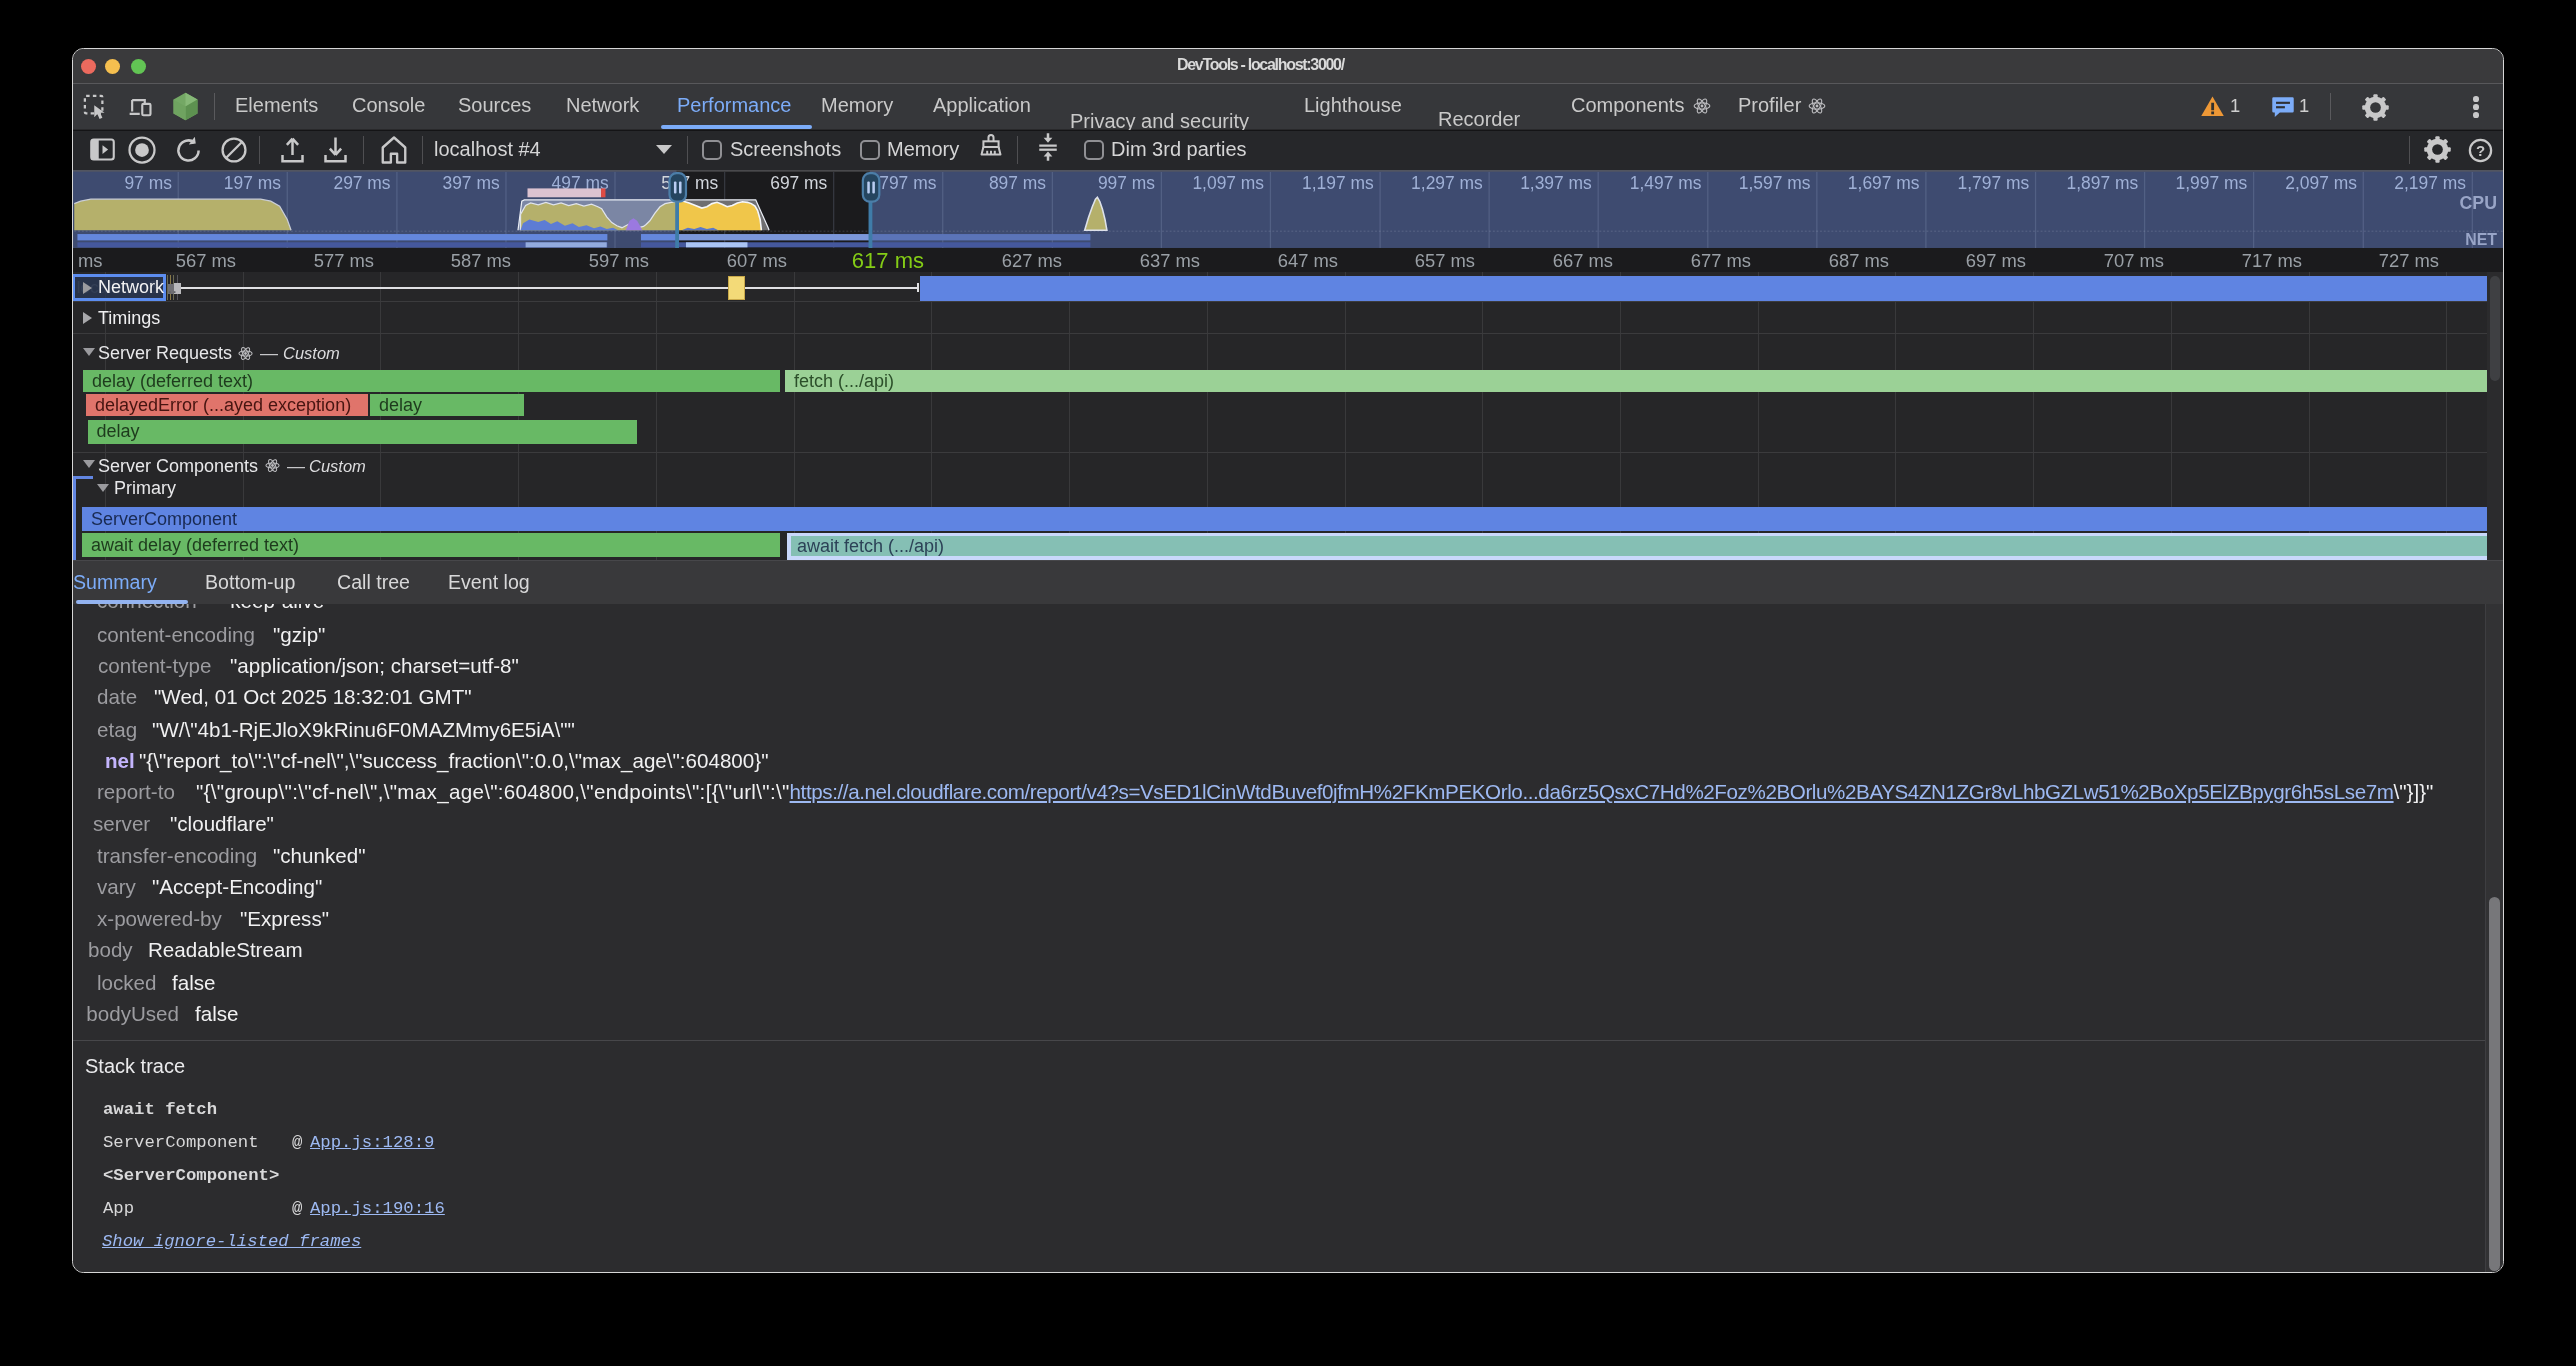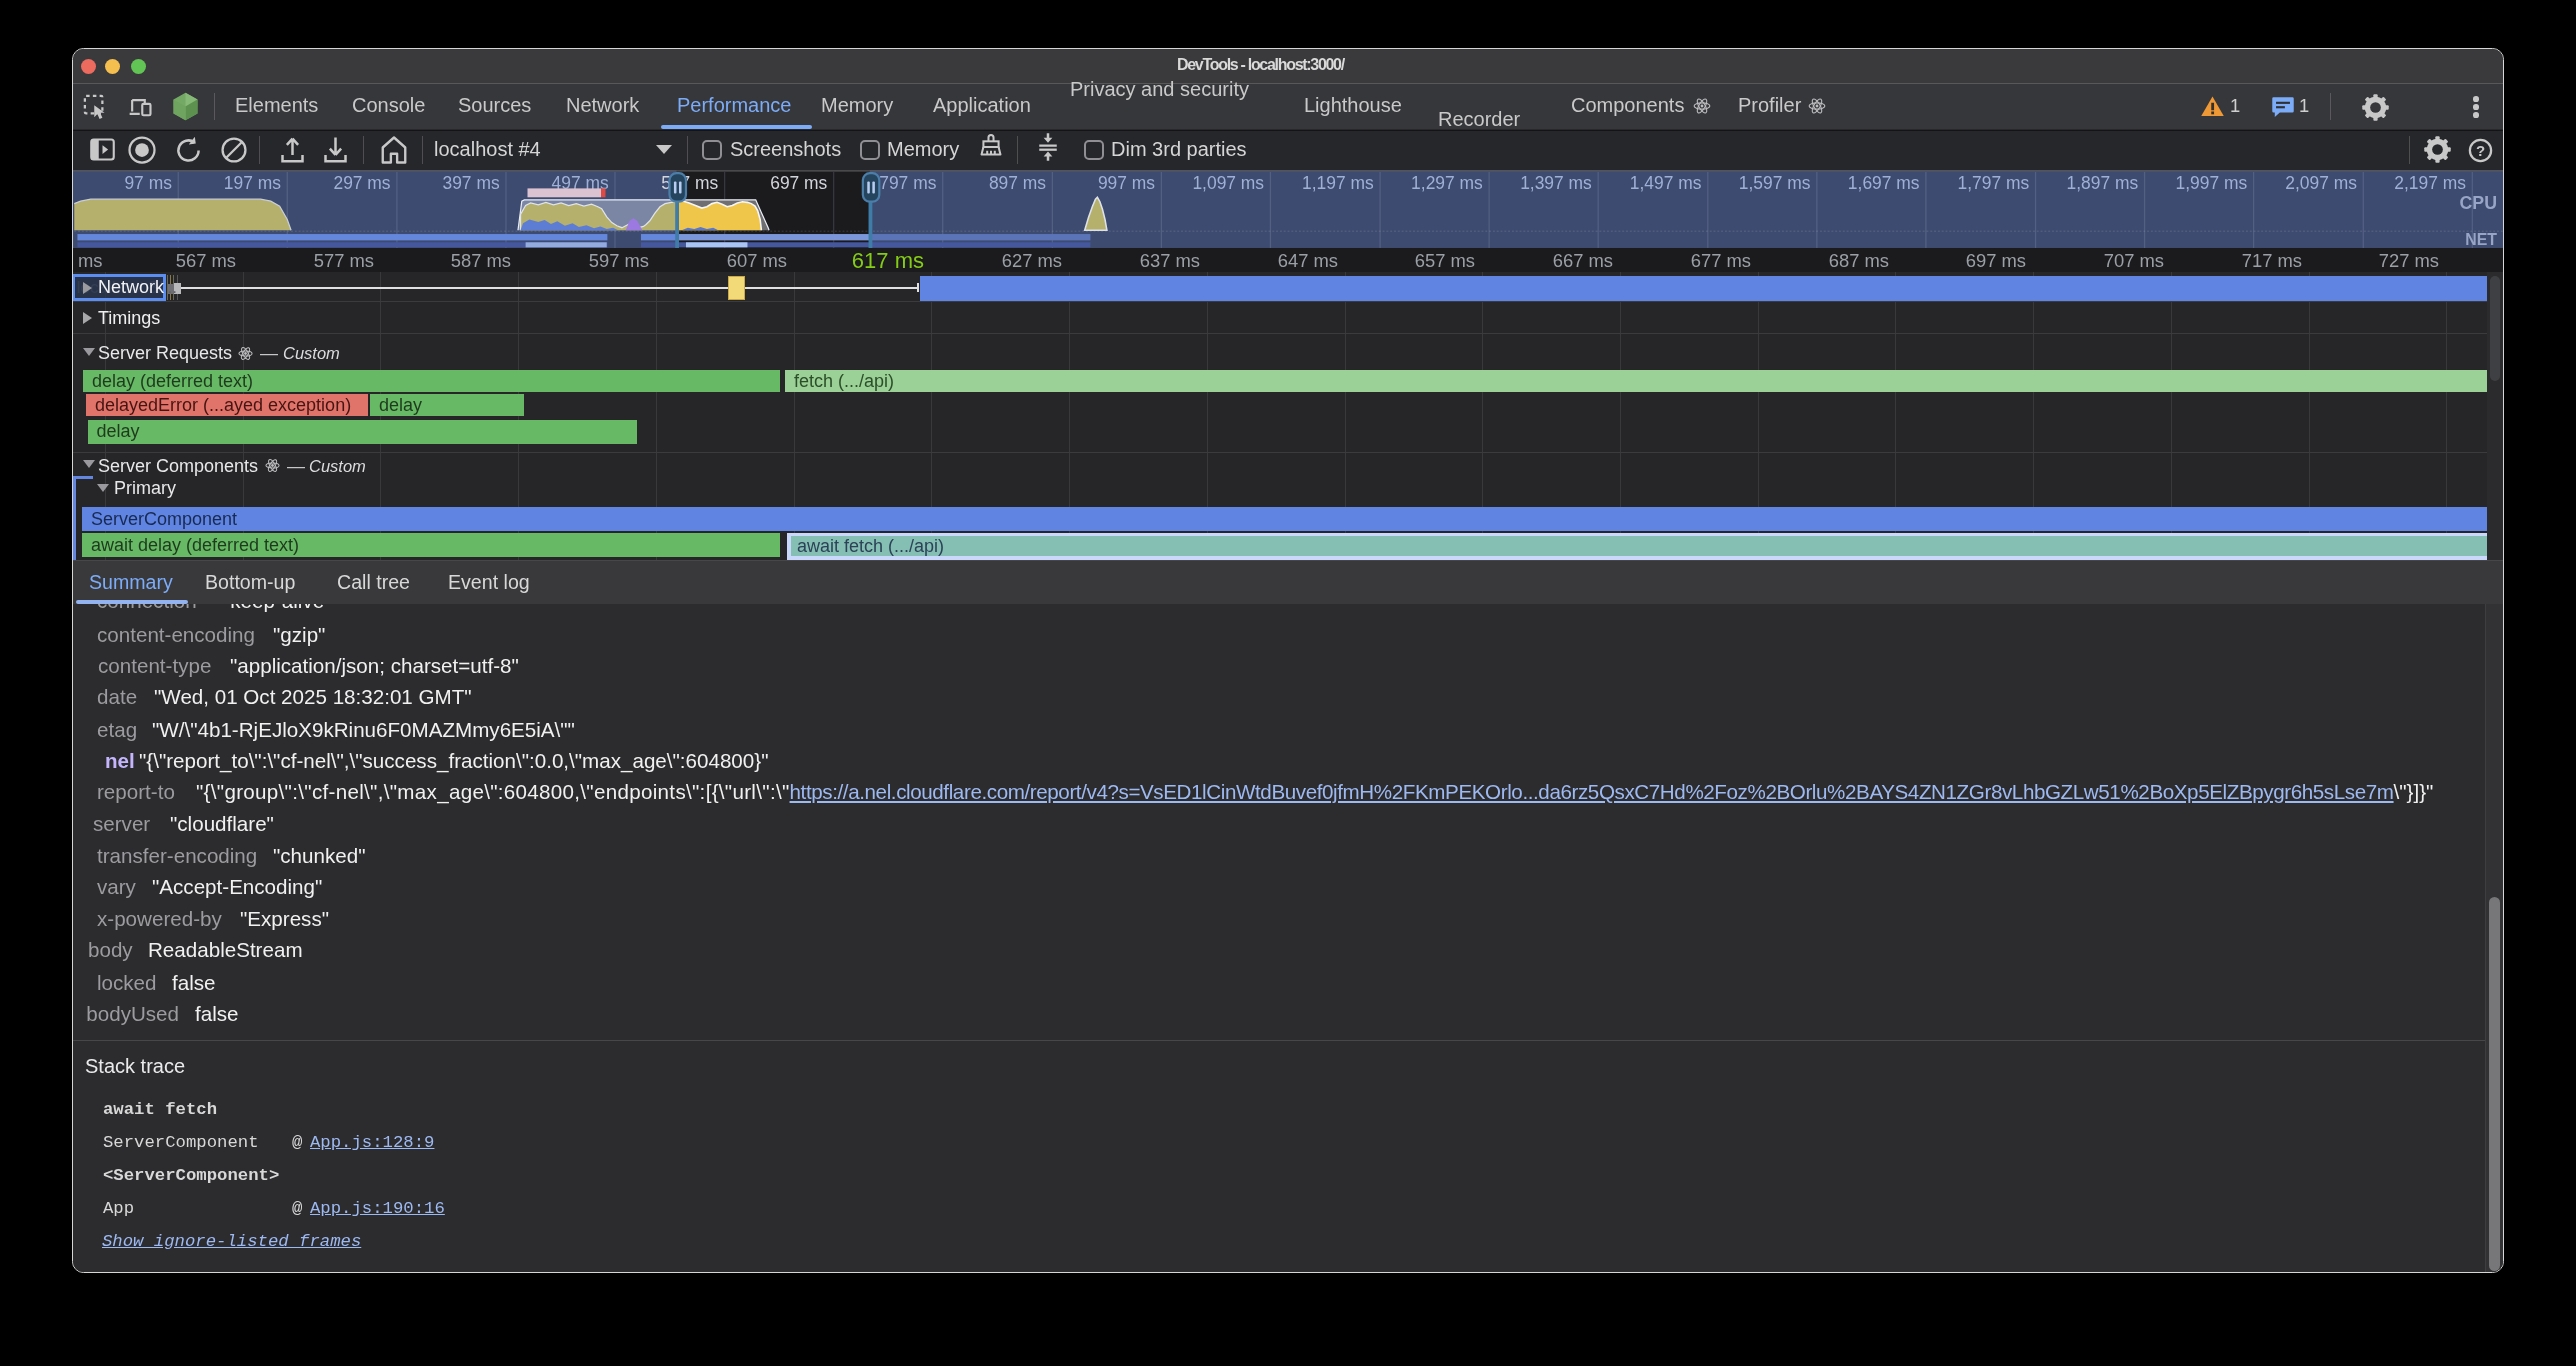--- a/index.html
+++ b/index.html
@@ -14,21 +14,21 @@
     <div style="left:58px;top:9.5px;width:15px;height:15px;background:#62c454;border-radius:50%;"></div>
     <div style="left:1104px;top:6.3px;height:20px;font-size:16px;color:#d9d9d9;font-weight:700;line-height:20px;white-space:nowrap;letter-spacing:-1.3px;">DevTools - localhost:3000/</div>
     <div style="left:0px;top:35px;width:2431px;height:45px;background:#36373a;"></div>
     <div style="left:162px;top:46px;height:21.6px;font-size:20px;color:#c9c9c9;font-weight:400;line-height:21.6px;white-space:nowrap;">Elements</div>
     <div style="left:279px;top:46px;height:21.6px;font-size:20px;color:#c9c9c9;font-weight:400;line-height:21.6px;white-space:nowrap;">Console</div>
     <div style="left:385px;top:46px;height:21.6px;font-size:20px;color:#c9c9c9;font-weight:400;line-height:21.6px;white-space:nowrap;">Sources</div>
     <div style="left:493px;top:46px;height:21.6px;font-size:20px;color:#c9c9c9;font-weight:400;line-height:21.6px;white-space:nowrap;">Network</div>
     <div style="left:604px;top:46px;height:21.6px;font-size:20px;color:#7cacf8;font-weight:400;line-height:21.6px;white-space:nowrap;">Performance</div>
     <div style="left:748px;top:46px;height:21.6px;font-size:20px;color:#c9c9c9;font-weight:400;line-height:21.6px;white-space:nowrap;">Memory</div>
     <div style="left:860px;top:46px;height:21.6px;font-size:20px;color:#c9c9c9;font-weight:400;line-height:21.6px;white-space:nowrap;">Application</div>
-    <div style="left:997px;top:30px;height:21.6px;font-size:20px;color:#c9c9c9;font-weight:400;line-height:21.6px;white-space:nowrap;">Privacy and security</div>
+    <div style="left:997px;top:62px;height:21.6px;font-size:20px;color:#c9c9c9;font-weight:400;line-height:21.6px;white-space:nowrap;">Privacy and security</div>
     <div style="left:1231px;top:46px;height:21.6px;font-size:20px;color:#c9c9c9;font-weight:400;line-height:21.6px;white-space:nowrap;">Lighthouse</div>
     <div style="left:1365px;top:60px;height:21.6px;font-size:20px;color:#c9c9c9;font-weight:400;line-height:21.6px;white-space:nowrap;">Recorder</div>
     <div style="left:1498px;top:46px;height:21.6px;font-size:20px;color:#c9c9c9;font-weight:400;line-height:21.6px;white-space:nowrap;">Components</div>
     <div style="left:1665px;top:46px;height:21.6px;font-size:20px;color:#c9c9c9;font-weight:400;line-height:21.6px;white-space:nowrap;">Profiler</div>
     <div style="left:588px;top:76px;width:151px;height:4.4px;background:#7cacf8;border-radius:2.5px;"></div>
     <div style="left:141px;top:44px;width:1.3px;height:27px;background:#5a5a5d;"></div>
     <svg style="left:10px;top:45px;width:25px;height:25px;" width="25" height="25" viewBox="0 0 40 40">
       <rect x="3" y="3" width="28" height="28" rx="2" stroke="#c8c8c9" stroke-width="3.6" fill="none" stroke-dasharray="5.6 5.2"></rect>
       <path d="M18 18 L18 37 L23 32 L26.5 40 L31 38 L27.5 30 L34.5 30 Z" fill="#c8c8c9"></path>
     </svg>
@@ -345,21 +345,21 @@
     <div style="left:9px;top:458px;width:2405px;height:24px;background:#5f84e2;"></div>
     <div style="left:18px;top:460px;height:20px;font-size:18px;color:#192a52;font-weight:400;line-height:20px;white-space:nowrap;">ServerComponent</div>
     <div style="left:9px;top:484px;width:698px;height:24px;background:#68b965;"></div>
     <div style="left:18px;top:486px;height:20px;font-size:18px;color:#1e3b1d;font-weight:400;line-height:20px;white-space:nowrap;">await delay (deferred text)</div>
     <div style="left:714px;top:484px;width:1704px;height:27px;background:#c9d8fb;"></div>
     <div style="left:718px;top:487px;width:1697px;height:19.6px;background:#85bfb4;"></div>
     <div style="left:724px;top:488px;height:18.4px;font-size:18px;color:#2c4257;font-weight:400;line-height:18.4px;white-space:nowrap;">await fetch (.../api)</div>
     <div style="left:2414px;top:223px;width:16.5px;height:289px;background:#2b2b2d;"></div>
     <div style="left:2417px;top:227px;width:10px;height:105px;background:#3f4043;border-radius:5px;"></div>
     <div style="left:0px;top:511px;width:2431px;height:44px;background:#39393b;border-top:1.3px solid #47474a;"></div>
-    <div style="left:16px;top:524px;height:19.6px;font-size:19.6px;color:#7cacf8;font-weight:400;line-height:19.6px;white-space:nowrap;">Summary</div>
+    <div style="left:0;top:524px;height:19.6px;font-size:19.6px;color:#7cacf8;font-weight:400;line-height:19.6px;white-space:nowrap;">Summary</div>
     <div style="left:132px;top:524px;height:19.6px;font-size:19.6px;color:#d8d8d9;font-weight:400;line-height:19.6px;white-space:nowrap;">Bottom-up</div>
     <div style="left:264px;top:524px;height:19.6px;font-size:19.6px;color:#d8d8d9;font-weight:400;line-height:19.6px;white-space:nowrap;">Call tree</div>
     <div style="left:375px;top:524px;height:19.6px;font-size:19.6px;color:#d8d8d9;font-weight:400;line-height:19.6px;white-space:nowrap;">Event log</div>
     <div style="left:3.2px;top:551px;width:112px;height:4.4px;background:#93b3f0;border-radius:2.5px;"></div>
     <div style="left:0px;top:555px;width:2431px;height:669px;background:#2c2c2e;overflow:hidden;">
       <div style="left:24px;top:-19px;height:32px;font-size:20.6px;color:#9c9ca0;font-weight:400;line-height:32px;white-space:nowrap;">connection</div>
       <div style="left:150px;top:-19px;height:32px;font-size:20.6px;color:#f1f1f2;font-weight:400;line-height:32px;white-space:nowrap;">"keep-alive"</div>
       <div style="left:24px;top:14.6px;height:32px;font-size:20.6px;color:#9c9ca0;font-weight:400;line-height:32px;white-space:nowrap;">content-encoding</div>
       <div style="left:200px;top:14.6px;height:32px;font-size:20.6px;color:#f1f1f2;font-weight:400;line-height:32px;white-space:nowrap;">"gzip"</div>
       <div style="left:25px;top:46px;height:32px;font-size:20.6px;color:#9c9ca0;font-weight:400;line-height:32px;white-space:nowrap;">content-type</div>

